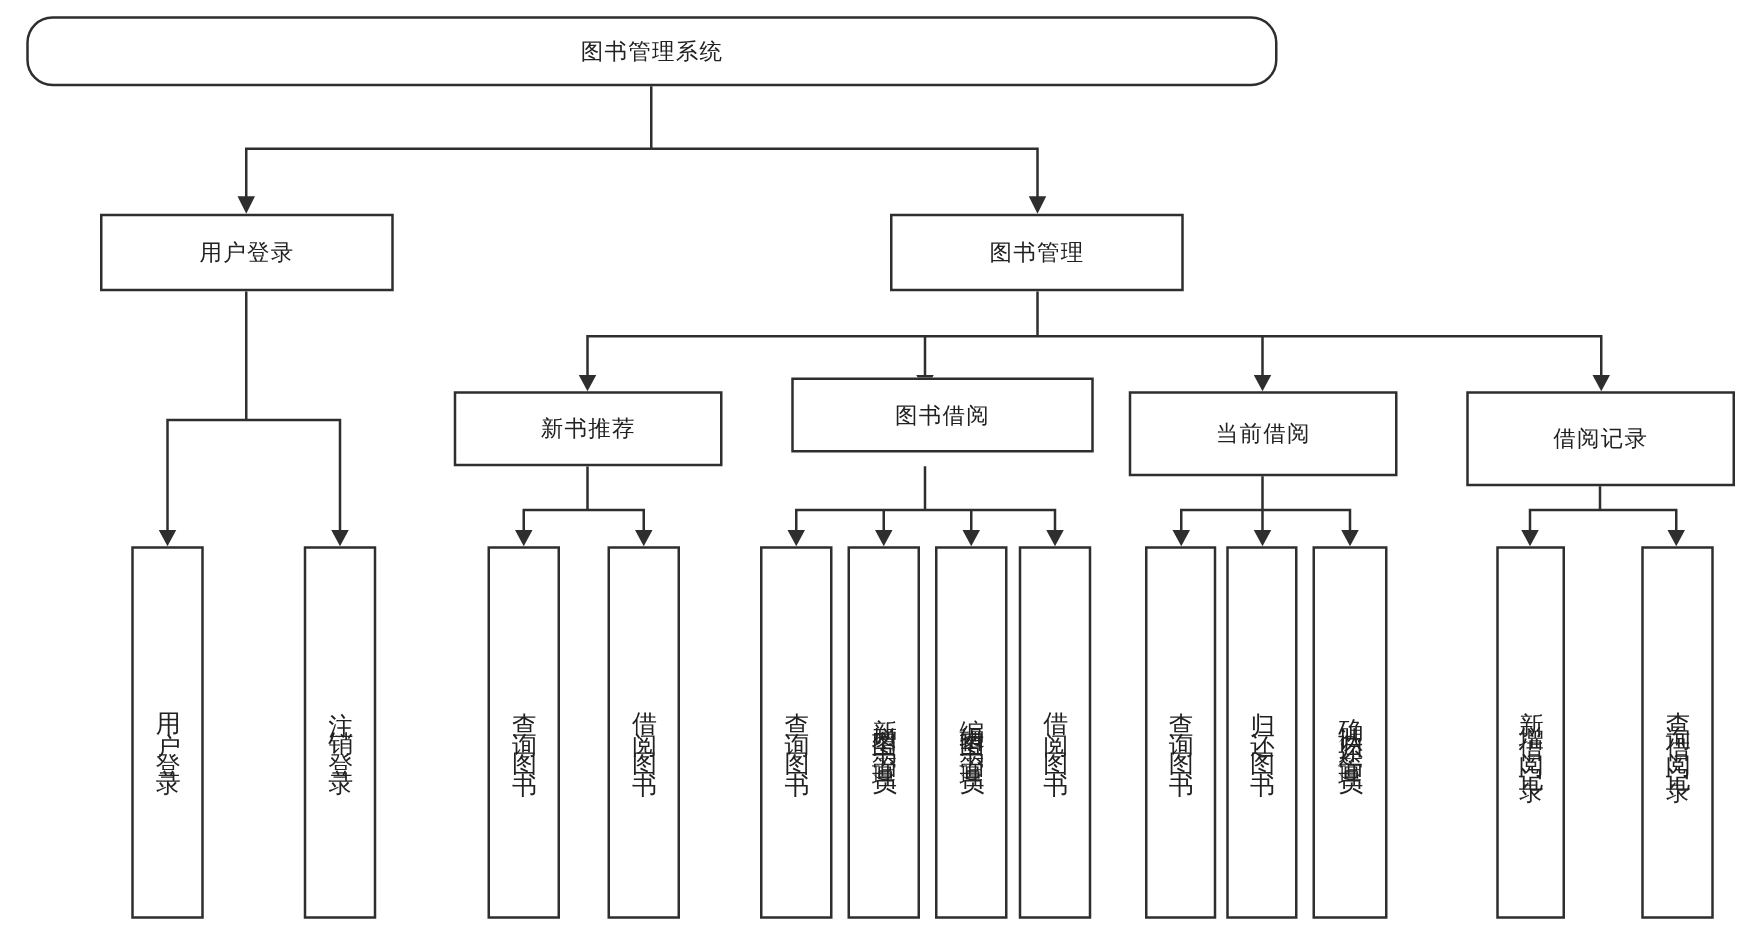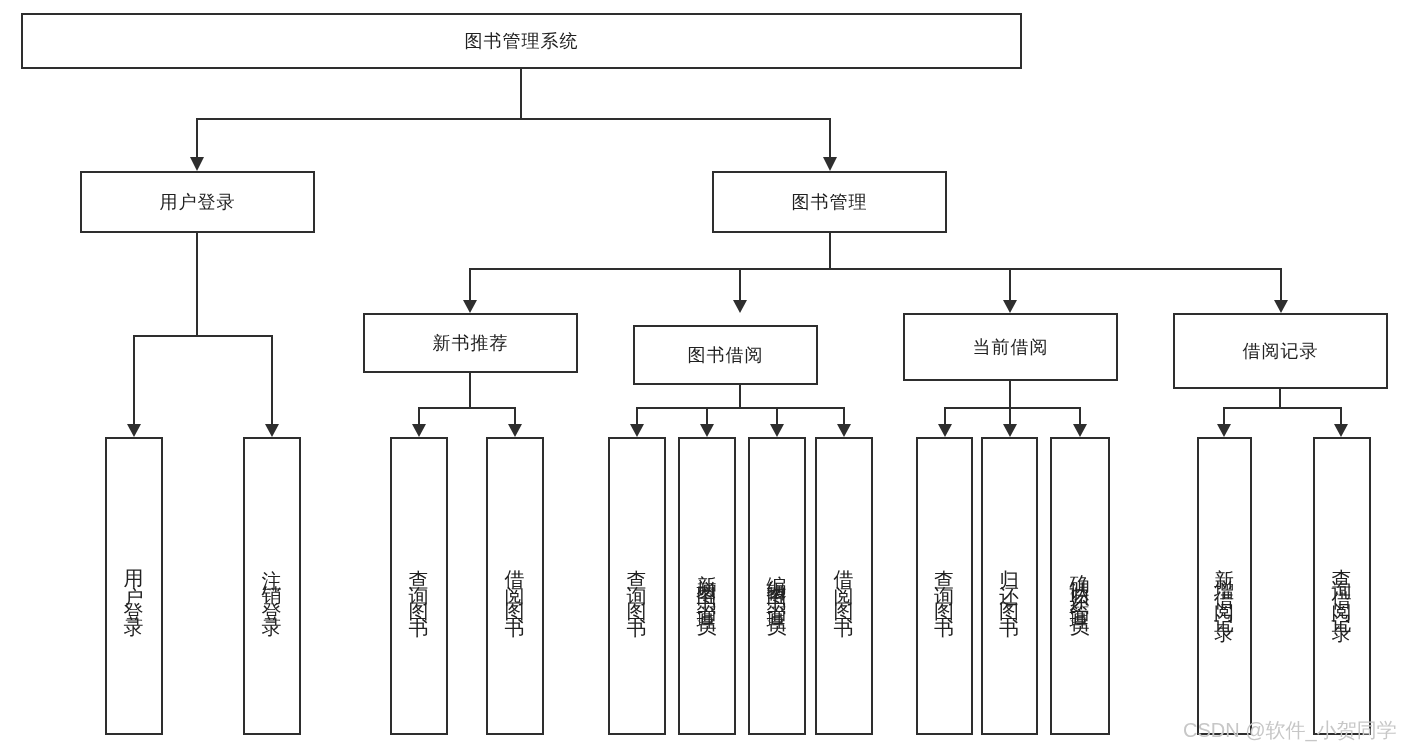--- a/index.html
+++ b/index.html
@@ -113,35 +113,35 @@
       <polygon points="770,424 784,424 777,437"></polygon>
       <polygon points="837,424 851,424 844,437"></polygon>
       <polygon points="938,424 952,424 945,437"></polygon>
       <polygon points="1003,424 1017,424 1010,437"></polygon>
       <polygon points="1073,424 1087,424 1080,437"></polygon>
       <polygon points="1217,424 1231,424 1224,437"></polygon>
       <polygon points="1334,424 1348,424 1341,437"></polygon>
     </g>
   </svg>
 
-  <div class="node" style="left:21px; top:13px; width:1001px; height:56px;">
+  <div class="node" style="left:21px; top:13px; width:1001px; height:56px;border-radius:21px;">
     <span class="h-label">图书管理系统</span>
   </div>
 
   <div class="node" style="left:80px; top:171px; width:235px; height:62px;">
     <span class="h-label">用户登录</span>
   </div>
   <div class="node" style="left:363px; top:313px; width:215px; height:60px;">
     <span class="h-label">新书推荐</span>
   </div>
 
   <div class="node" style="left:712px; top:171px; width:235px; height:62px;">
     <span class="h-label">图书管理</span>
   </div>
-  <div class="node" style="left:633px; top:325px; width:185px; height:60px;">
+  <div class="node" style="left:633px; top:302px; width:242px; height:60px;">
     <span class="h-label">图书借阅</span>
   </div>
   <div class="node" style="left:903px; top:313px; width:215px; height:68px;">
     <span class="h-label">当前借阅</span>
   </div>
   <div class="node" style="left:1173px; top:313px; width:215px; height:76px;">
     <span class="h-label">借阅记录</span>
   </div>
 
   <div class="node leaf" style="left:105px; width:58px;">
@@ -181,15 +181,14 @@
     <span class="v-label leaf-label dense">确认归还（管理员）</span>
   </div>
 
   <div class="node leaf" style="left:1197px; width:55px;">
     <span class="v-label leaf-label medium">新增借阅记录</span>
   </div>
   <div class="node leaf" style="left:1313px; width:58px;">
     <span class="v-label leaf-label medium">查询借阅记录</span>
   </div>
 
-  <div class="watermark">CSDN @软件_小贺同学</div>
 
 </div>
 
 </body></html>

